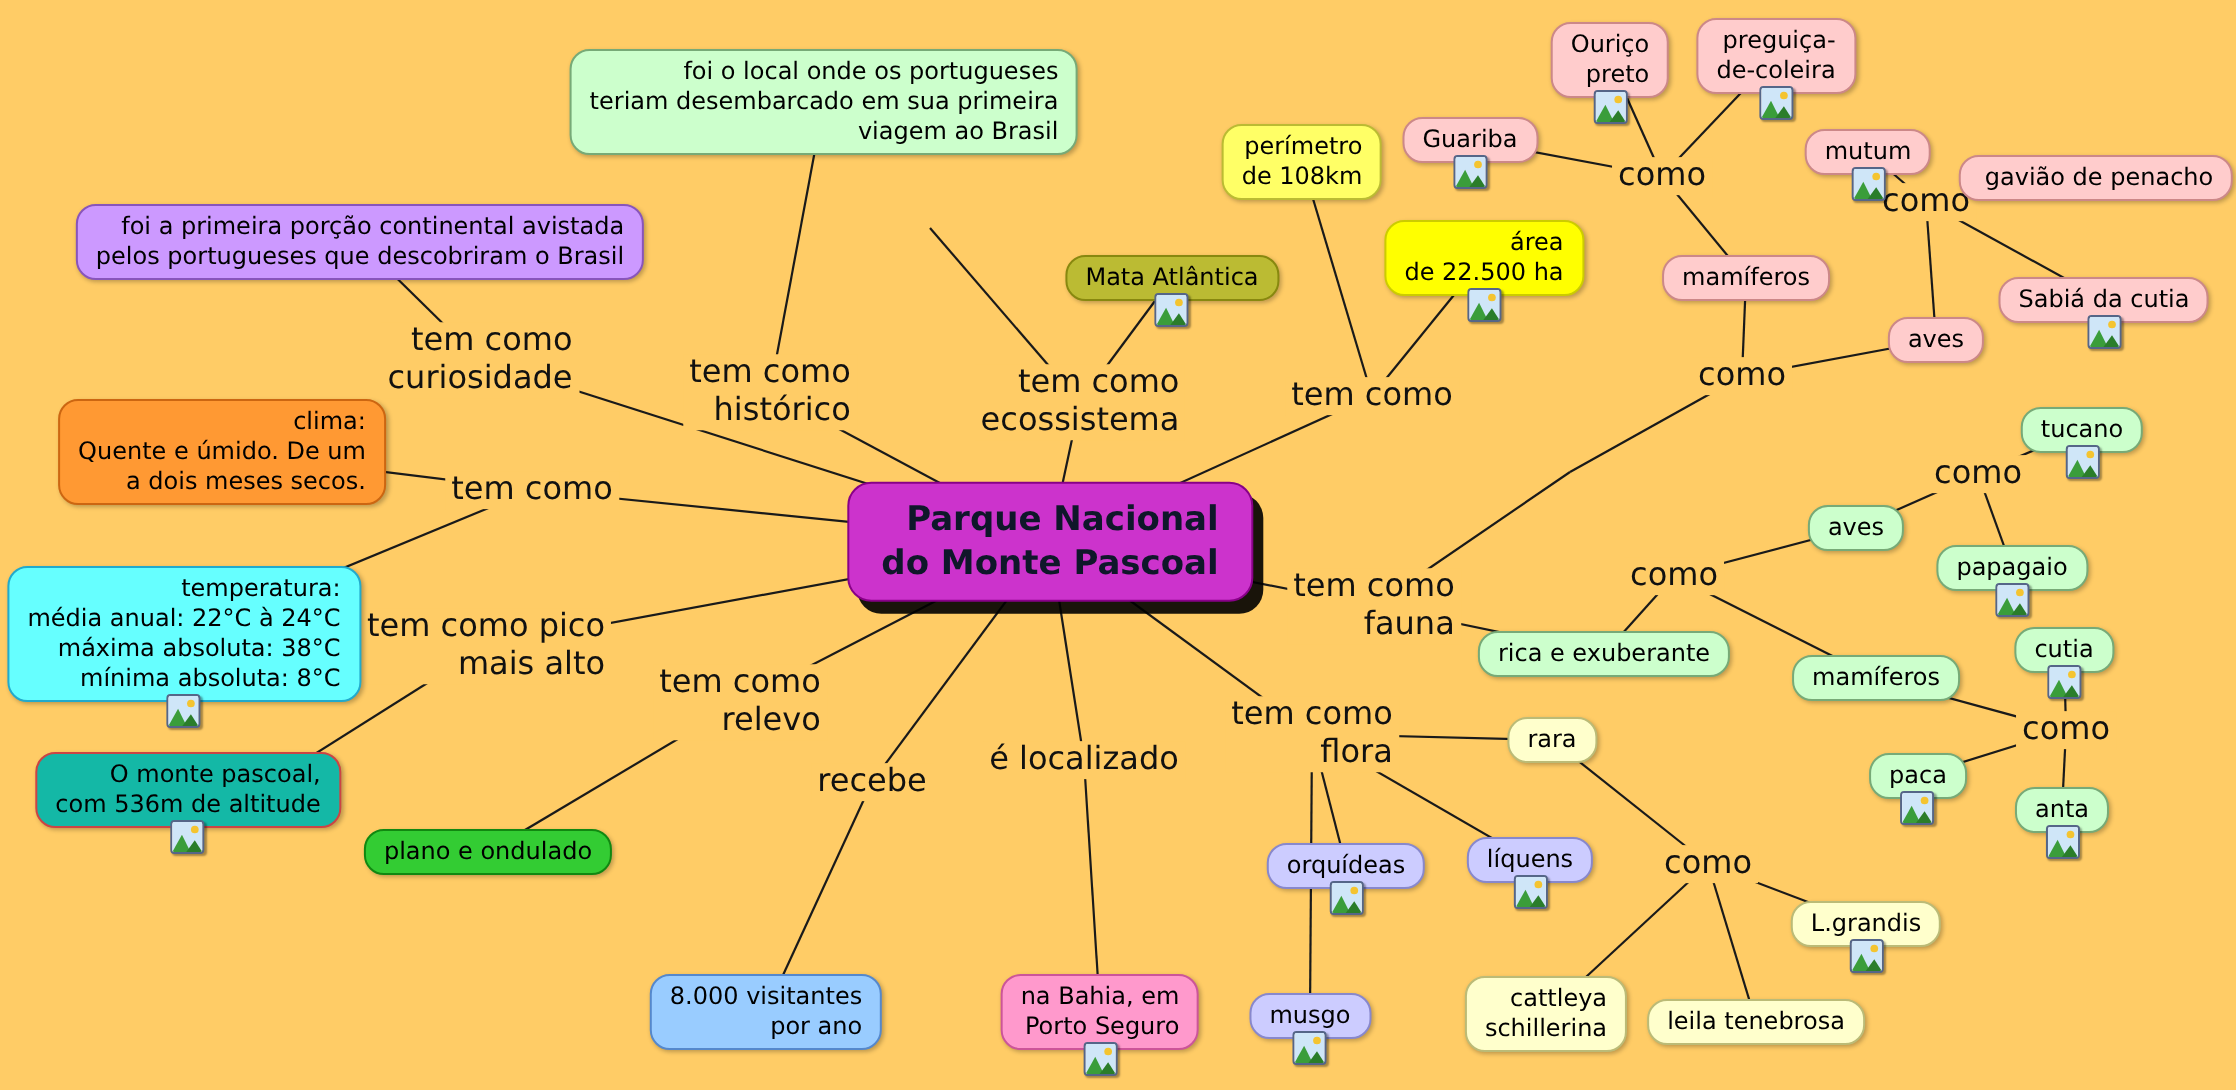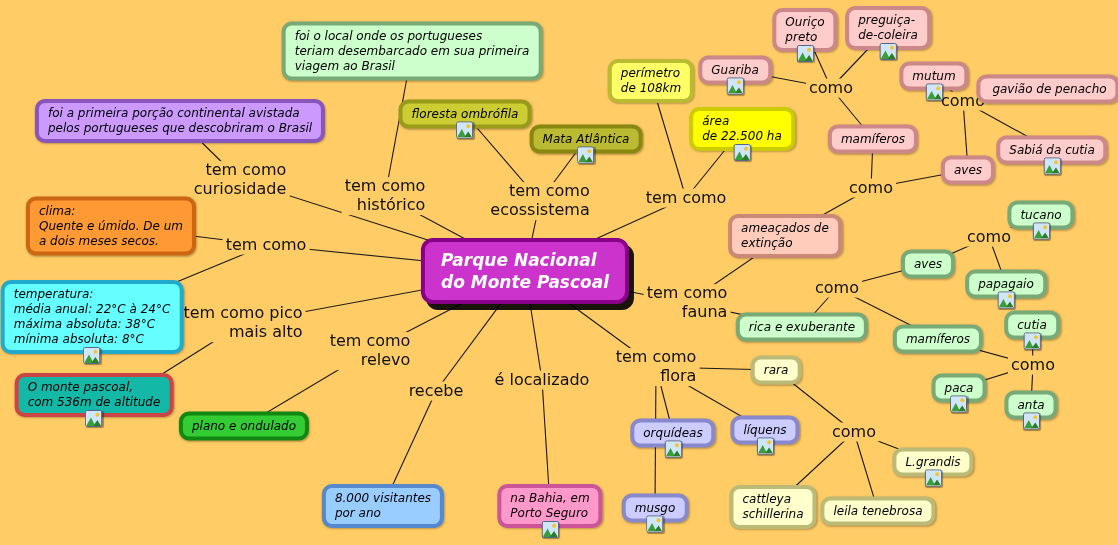--- a/index.html
+++ b/index.html
@@ -9,24 +9,23 @@
   }
   .edge-svg{position:absolute;left:0;top:0;z-index:1;}
   .edge-svg line{stroke-width:1.1;fill:none;}
   .link-label{
     position:absolute;transform:translate(-50%,-50%);z-index:2;
     color:#111;font-size:16px;line-height:1.18;text-align:right;
     white-space:pre;padding:0 3px;
   }
   .concept-node{
     position:absolute;transform:translate(-50%,-50%);z-index:3;
-    border:4px solid #000000;border-radius:10px;padding:3px 9px;
-    font-size:12px;line-height:1.25;color:#000;text-align:left;white-space:pre;
+    border:1px solid #000000;border-radius:10px;padding:3px 9px;
+    font-size:12px;line-height:1.25;color:#000;text-align:right;white-space:pre;
     box-shadow:1px 1px 2px rgba(0,0,0,0.25);
-    font-style:italic;
   }
   .concept-node.root{
     font-size:17px;font-weight:bold;border-radius:12px;padding:7px 16px;
     box-shadow:5px 6px 0 rgba(0,0,0,0.9);z-index:4;line-height:1.3;
   }
   .resource-icon{
     position:absolute;left:50%;top:100%;transform:translate(-50%,-3px);
     width:15px;height:15px;border:1px solid #556688;border-radius:2px;
     background:#fff;overflow:hidden;box-shadow:1px 1px 1px rgba(0,0,0,0.35);
   }
@@ -110,33 +109,27 @@
     <div class="link-label" style="left: 1033px; top: 365px; background: rgb(255, 204, 102);">como</div>
     <div class="link-label" style="left: 243px; top: 323px; background: rgb(255, 204, 102);">tem como pico
 mais alto</div>
     <div class="link-label" style="left: 370px; top: 351px; background: rgb(255, 204, 102);">tem como
 relevo</div>
     <div class="link-label" style="left: 436px; top: 391px; background: rgb(255, 204, 102);">recebe</div>
     <div class="link-label" style="left: 542px; top: 380px; background: rgb(255, 204, 102);">é localizado</div>
     <div class="link-label" style="left: 656px; top: 367px; background: rgb(255, 204, 102);">tem como
 flora</div>
     <div class="link-label" style="left: 854px; top: 432px; background: rgb(255, 204, 102);">como</div>
-    <div class="concept-node root" style="left: 525px; top: 271px; background: rgb(204, 51, 204); border-color: rgb(136, 0, 136); color: #ffffff;"><span>Parque Nacional
+    <div class="concept-node root" style="left: 525px; top: 271px; background: rgb(204, 51, 204); border-color: rgb(136, 0, 136); color: #0f172a;"><span>Parque Nacional
 do Monte Pascoal</span></div>
     <div class="concept-node" style="left: 412px; top: 51px; background: rgb(204, 255, 204); border-color: rgb(119, 170, 119);"><span>foi o local onde os portugueses
 teriam desembarcado em sua primeira
 viagem ao Brasil</span></div>
     <div class="concept-node" style="left: 180px; top: 121px; background: rgb(204, 153, 255); border-color: rgb(136, 85, 187);"><span>foi a primeira porção continental avistada
 pelos portugueses que descobriram o Brasil</span></div>
-    <div class="concept-node" style="left: 465px; top: 114px; background: rgb(204, 204, 51); border-color: rgb(153, 153, 26);"><span>floresta ombrófila</span><span class="resource-icon"><svg viewBox="0 0 14 14">
-          <rect width="14" height="14" fill="#cfe6f8"></rect>
-          <circle cx="10.5" cy="3.5" r="1.8" fill="#f4c430"></circle>
-          <path d="M0 14 L4.5 6 L8.5 14 Z" fill="#3a9d3a"></path>
-          <path d="M6.5 14 L10.5 8.5 L14 14 Z" fill="#2a7d2a"></path>
-        </svg></span></div>
     <div class="concept-node" style="left: 586px; top: 139px; background: rgb(187, 187, 51); border-color: rgb(136, 136, 15);"><span>Mata Atlântica</span><span class="resource-icon"><svg viewBox="0 0 14 14">
           <rect width="14" height="14" fill="#cfe6f8"></rect>
           <circle cx="10.5" cy="3.5" r="1.8" fill="#f4c430"></circle>
           <path d="M0 14 L4.5 6 L8.5 14 Z" fill="#3a9d3a"></path>
           <path d="M6.5 14 L10.5 8.5 L14 14 Z" fill="#2a7d2a"></path>
         </svg></span></div>
     <div class="concept-node" style="left: 651px; top: 81px; background: rgb(255, 255, 102); border-color: rgb(187, 187, 51);"><span>perímetro
 de 108km</span></div>
     <div class="concept-node" style="left: 742px; top: 129px; background: rgb(255, 255, 0); border-color: rgb(204, 204, 0);"><span>área
 de 22.500 ha</span><span class="resource-icon"><svg viewBox="0 0 14 14">
@@ -173,22 +166,20 @@
         </svg></span></div>
     <div class="concept-node" style="left: 1048px; top: 89px; background: rgb(255, 204, 204); border-color: rgb(204, 136, 136); padding-left: 12px;"><span>gavião de penacho</span></div>
     <div class="concept-node" style="left: 1052px; top: 150px; background: rgb(255, 204, 204); border-color: rgb(204, 136, 136);"><span>Sabiá da cutia</span><span class="resource-icon"><svg viewBox="0 0 14 14">
           <rect width="14" height="14" fill="#cfe6f8"></rect>
           <circle cx="10.5" cy="3.5" r="1.8" fill="#f4c430"></circle>
           <path d="M0 14 L4.5 6 L8.5 14 Z" fill="#3a9d3a"></path>
           <path d="M6.5 14 L10.5 8.5 L14 14 Z" fill="#2a7d2a"></path>
         </svg></span></div>
     <div class="concept-node" style="left: 873px; top: 139px; background: rgb(255, 204, 204); border-color: rgb(204, 136, 136);"><span>mamíferos</span></div>
     <div class="concept-node" style="left: 968px; top: 170px; background: rgb(255, 204, 204); border-color: rgb(204, 136, 136);"><span>aves</span></div>
-    <div class="concept-node" style="left: 785px; top: 236px; background: rgb(255, 204, 187); border-color: rgb(204, 136, 119);"><span>ameaçados de
-extinção</span></div>
     <div class="concept-node" style="left: 111px; top: 226px; background: rgb(255, 153, 51); border-color: rgb(204, 102, 17);"><span>clima:
 Quente e úmido. De um
 a dois meses secos.</span></div>
     <div class="concept-node" style="left: 92px; top: 317px; background: rgb(102, 255, 255); border-color: rgb(34, 170, 204);"><span>temperatura:
 média anual: 22°C à 24°C
 máxima absoluta: 38°C
 mínima absoluta: 8°C</span><span class="resource-icon"><svg viewBox="0 0 14 14">
           <rect width="14" height="14" fill="#cfe6f8"></rect>
           <circle cx="10.5" cy="3.5" r="1.8" fill="#f4c430"></circle>
           <path d="M0 14 L4.5 6 L8.5 14 Z" fill="#3a9d3a"></path>

